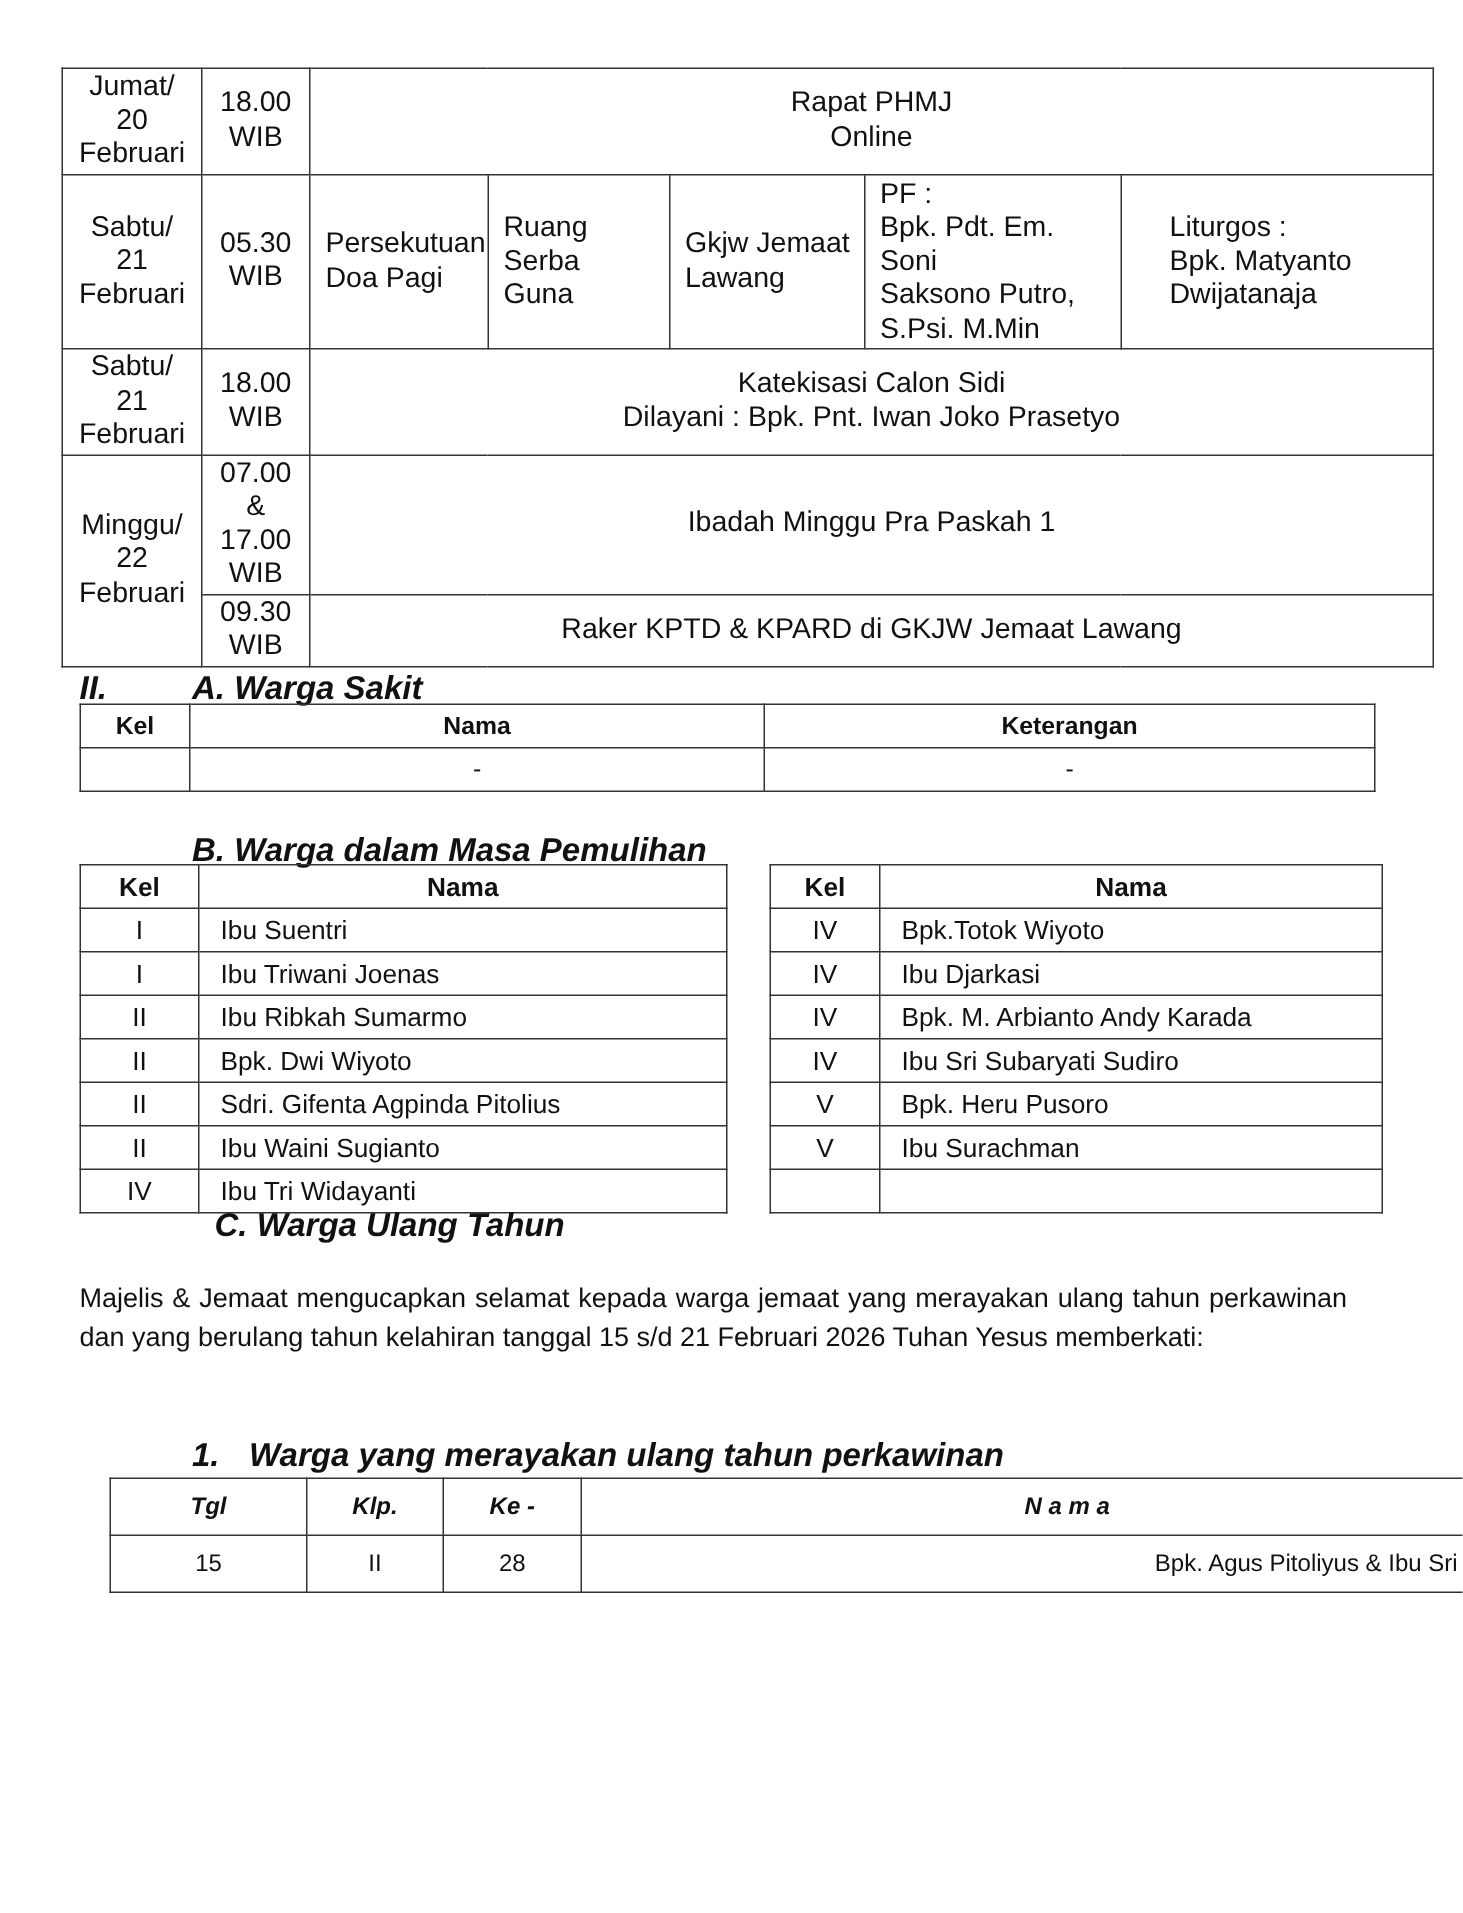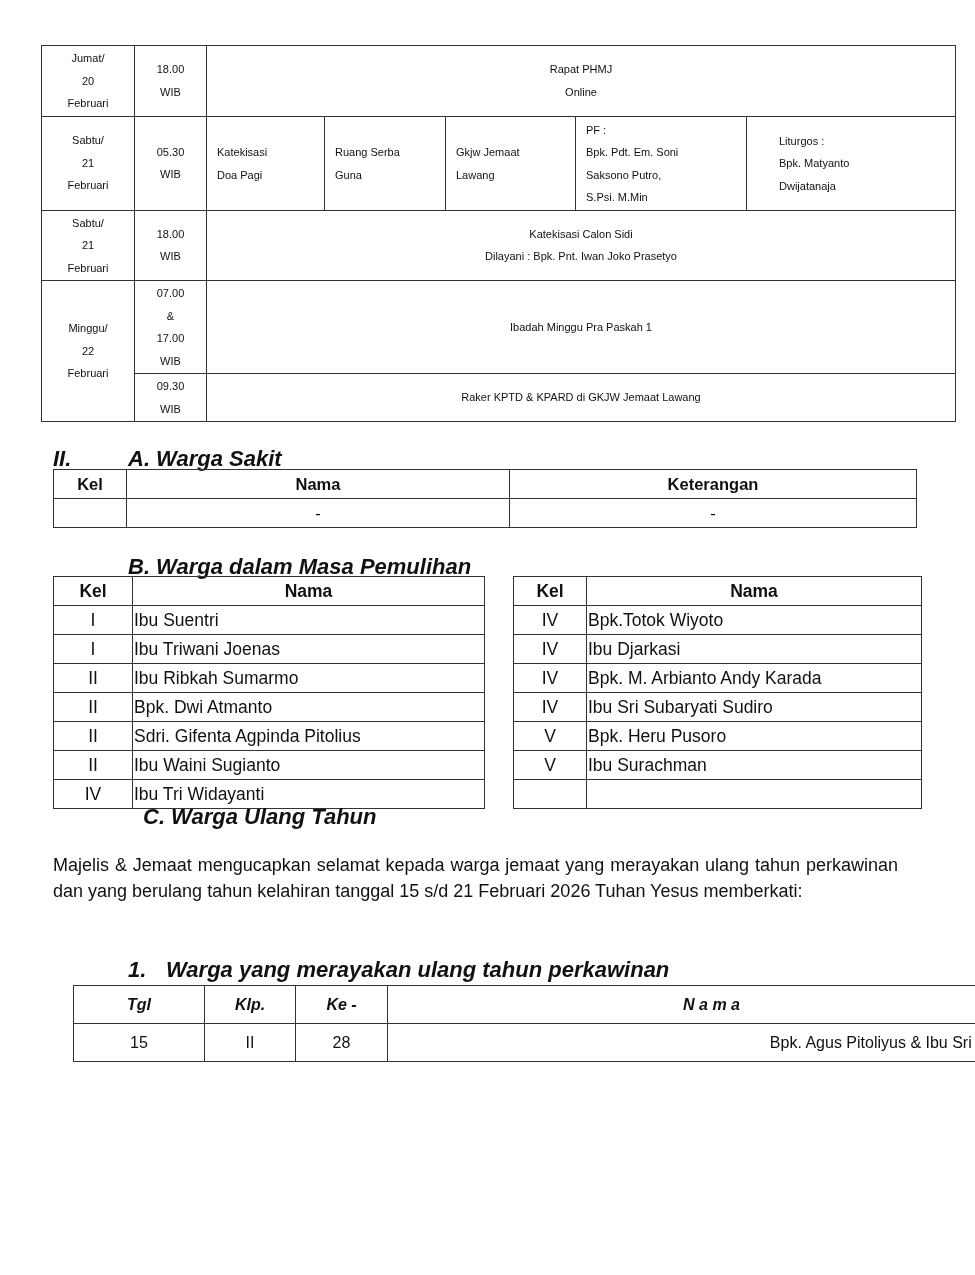--- a/index.html
+++ b/index.html
@@ -5,40 +5,40 @@
   html, body { margin: 0; padding: 0; background: #ffffff; }
   body {
     width: 975px; height: 1275px; position: relative; overflow: hidden;
     font-family: "Liberation Sans", "DejaVu Sans", sans-serif;
     color: #111; font-size: 15.5px;
   }
   table { border-collapse: collapse; }
   .bdr td, .bdr th { border: 1.4px solid #333; }
 
   
-  #sched { position: absolute; left: 41px; top: 45px; width: 915px; font-size: 11px; line-height: 22.5px; }
+  #sched { position: absolute; left: 41px; top: 45px; width: 915px; font-size: 19px; line-height: 22.5px; }
   #sched td { vertical-align: middle; }
   #sched .c-day { width: 90px; text-align: center; }
   #sched .c-time { width: 69px; text-align: center; }
   #sched .c-ctr { text-align: center; }
   #sched .c-left { text-align: left; padding-left: 10px; vertical-align: top; padding-top: 2px; }
 
   .sec-head { position: absolute; font-style: italic; font-weight: bold; font-size: 22px; }
 
   
   #sakit { position: absolute; left: 53px; top: 469px; width: 864px; font-size: 16.5px; }
   #sakit th { font-weight: bold; height: 26px; }
   #sakit td { text-align: center; height: 26px; }
 
   
   .pem { position: absolute; top: 576px; font-size: 17.5px; }
   .pem th { font-weight: bold; height: 26px; }
   .pem td { height: 26px; }
   .pem td.kel { text-align: center; }
-  .pem td.nama { padding-left: 1px; text-align: left; }
+  .pem td.nama { padding-left: 14px; text-align: left; }
   #pem-left { left: 53px; width: 432px; }
   #pem-right { left: 513px; width: 409px; }
 
   #para { position: absolute; left: 53px; top: 853px; width: 845px; font-size: 18px; line-height: 25.5px; text-align: justify; }
 
   #ultah { position: absolute; left: 73px; top: 985px; width: 963px; font-size: 16px; }
   #ultah th { font-style: italic; font-weight: bold; height: 35px; }
   #ultah td { height: 35px; text-align: center; }
   #ultah td.nama { text-align: right; padding-left: 11px; }
 </style>
@@ -66,21 +66,21 @@
     <td class="c-day">
       <span>Sabtu/</span><br>
       <span>21</span><br>
       <span>Februari</span>
     </td>
     <td class="c-time">
       <span>05.30</span><br>
       <span>WIB</span>
     </td>
     <td class="c-left" style="width:106px; vertical-align:middle;">
-      <span>Katekisasi</span><br>
+      <span>Persekutuan</span><br>
       <span>Doa Pagi</span>
     </td>
     <td class="c-left" style="width:109px; vertical-align:middle;">
       <span>Ruang Serba</span><br>
       <span>Guna</span>
     </td>
     <td class="c-left" style="width:118px; vertical-align:middle;">
       <span>Gkjw Jemaat</span><br>
       <span>Lawang</span>
     </td>
@@ -172,21 +172,21 @@
   <tr>
         <td class="kel">I</td>
         <td class="nama">Ibu Triwani Joenas</td>
       </tr>
   <tr>
         <td class="kel">II</td>
         <td class="nama">Ibu Ribkah Sumarmo</td>
       </tr>
   <tr>
         <td class="kel">II</td>
-        <td class="nama">Bpk. Dwi Atmanto</td>
+        <td class="nama">Bpk. Dwi Wiyoto</td>
       </tr>
   <tr>
         <td class="kel">II</td>
         <td class="nama">Sdri. Gifenta Agpinda Pitolius</td>
       </tr>
   <tr>
         <td class="kel">II</td>
         <td class="nama">Ibu Waini Sugianto</td>
       </tr>
   <tr>

